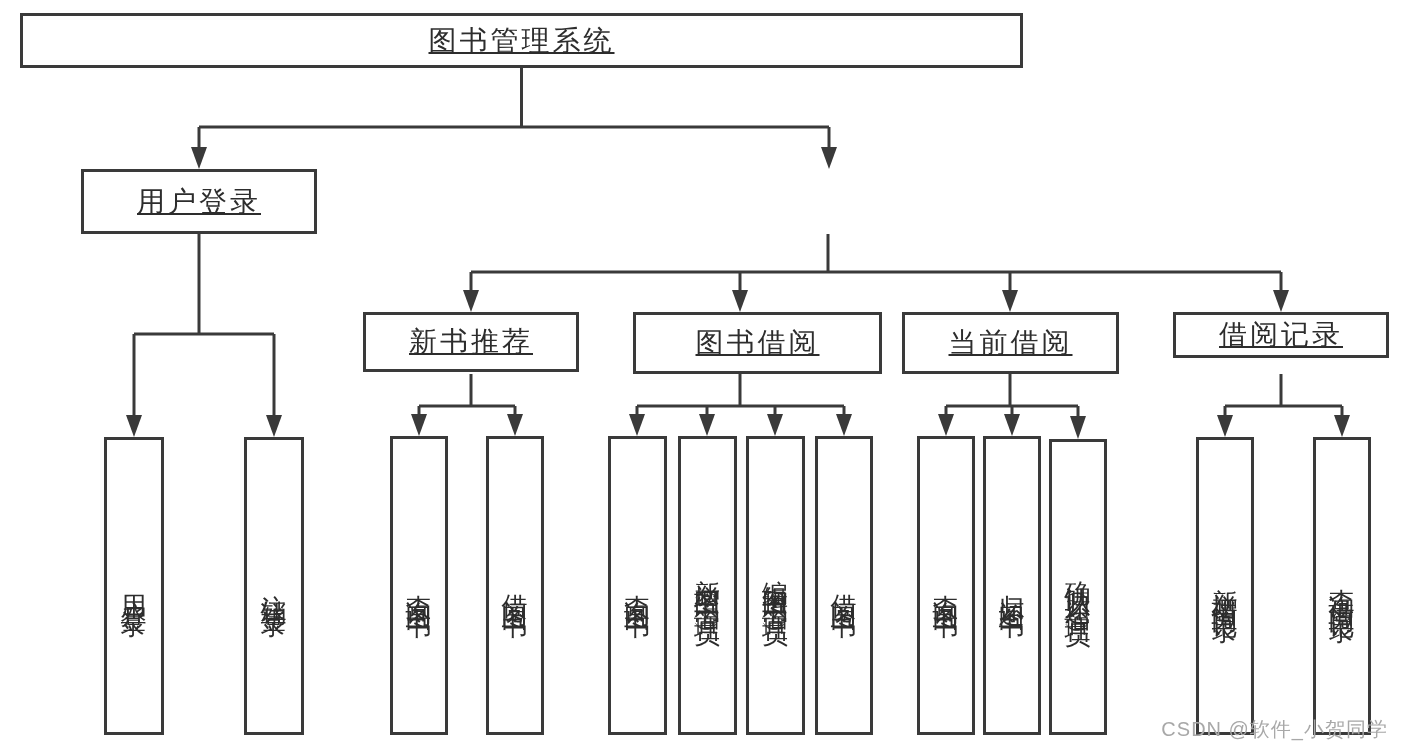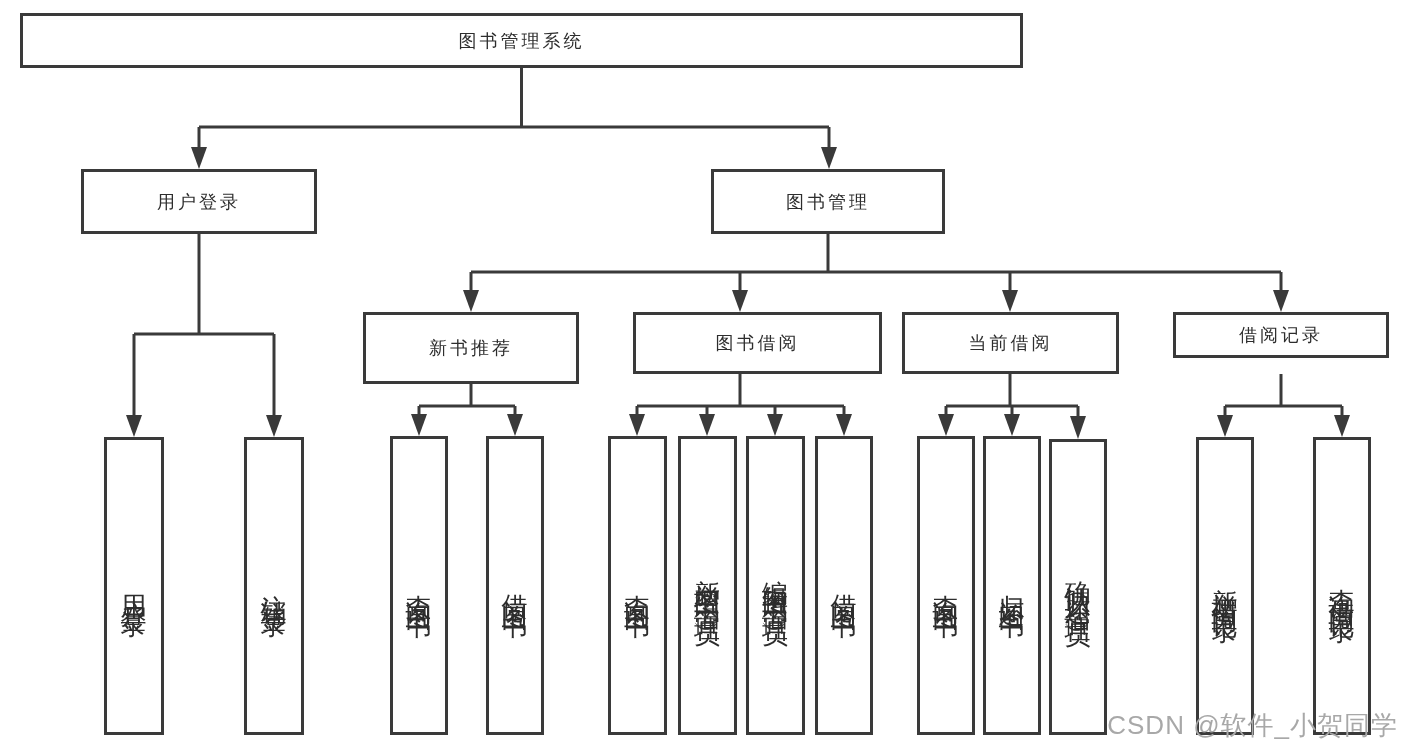--- a/index.html
+++ b/index.html
@@ -15,30 +15,30 @@
   }
   .wires{position:absolute;left:0;top:0;width:1405px;height:747px;}
   .ln{stroke:var(--line);stroke-width:3;fill:none;}
   .ah{fill:var(--line);stroke:none;}
   .node{
     position:absolute; box-sizing:border-box;
     border:3px solid var(--border); background:#fff;
     display:flex; align-items:center; justify-content:center;
     color:var(--text);
   }
-  .node-h{font-size:18px; letter-spacing:3px; white-space:nowrap;}
+  .node-h{font-size:28px; letter-spacing:3px; white-space:nowrap;text-decoration:underline;}
   .node-v{font-size:26px;}
   .node-v .vtxt{
     writing-mode:vertical-rl;
     letter-spacing:6px; line-height:1;
     white-space:nowrap;
   }
   .watermark{
-    position:absolute; right:7px; bottom:4px;
-    font-size:26px; color:var(--watermark);
+    position:absolute; right:17px; bottom:4px;
+    font-size:20px; color:var(--watermark);
     letter-spacing:1px; white-space:nowrap;
   }
 </style>
 </head>
 <body>
 
 <div class="canvas">
 
   <svg class="wires" viewBox="0 0 1405 747">
 
@@ -116,25 +116,22 @@
     </g>
   </svg>
 
   <div class="node node-h" style="left:20px;top:13px;width:1003px;height:55px;">
     <span>图书管理系统</span>
   </div>
 
   <div class="node node-h" style="left:81px;top:169px;width:236px;height:65px;">
     <span>用户登录</span>
   </div>
-  <div class="node node-h" style="left:711px;top:169px;width:234px;height:65px;">
-    <span>图书管理</span>
-  </div>
 
-  <div class="node node-h" style="left:363px;top:312px;width:216px;height:72px;">
+  <div class="node node-h" style="left:363px;top:312px;width:216px;height:60px;">
     <span>新书推荐</span>
   </div>
   <div class="node node-h" style="left:633px;top:312px;width:249px;height:62px;">
     <span>图书借阅</span>
   </div>
   <div class="node node-h" style="left:902px;top:312px;width:217px;height:62px;align-items:center;">
     <span>当前借阅</span>
   </div>
   <div class="node node-h" style="left:1173px;top:312px;width:216px;height:46px;">
     <span>借阅记录</span>

